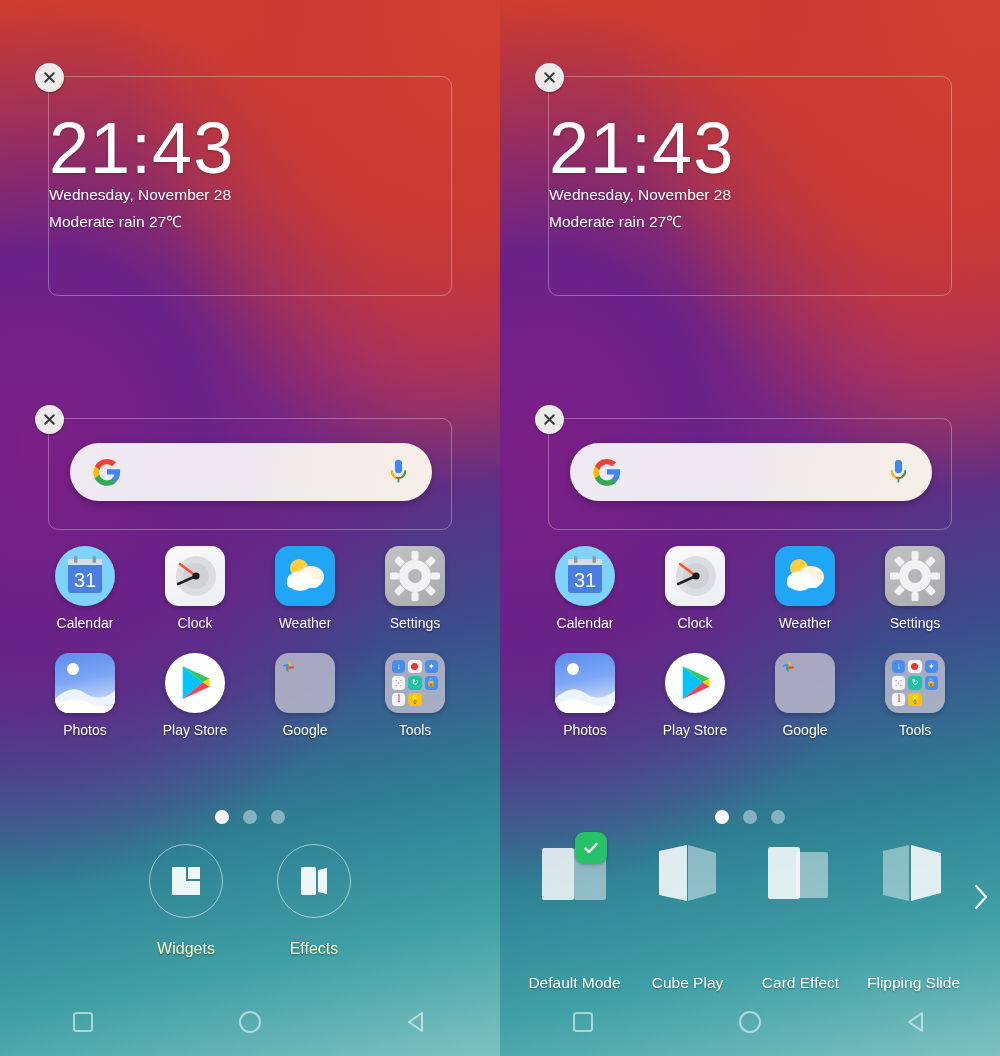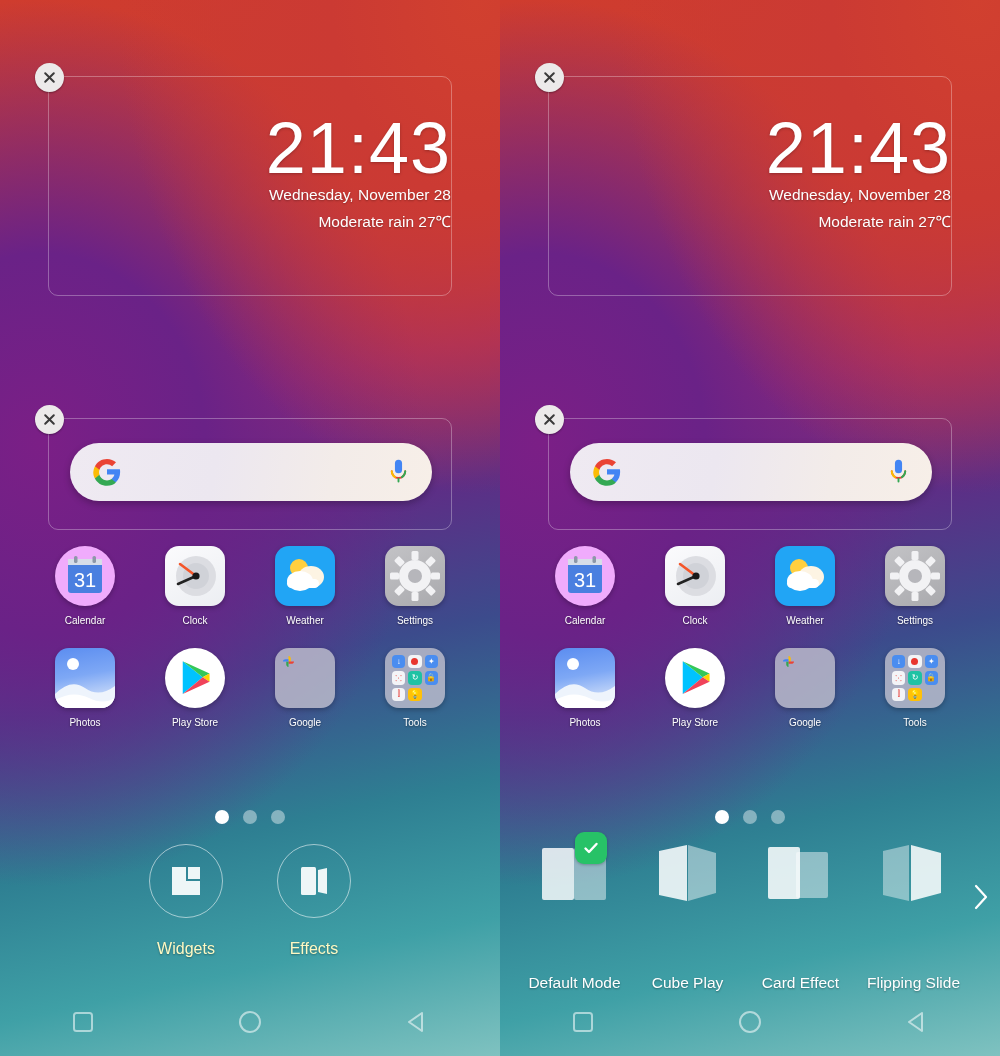--- a/index.html
+++ b/index.html
@@ -13,42 +13,42 @@
        linear-gradient(168deg,#cf3c2e 0%,#c73b35 22%,#9b2c72 38%,#5d2e86 50%,#3c4b8c 62%,#2e7f92 76%,#3fa0a6 88%,#7fc2c0 100%);
   }
 
   
   .card{position:absolute;border:1px solid rgba(255,255,255,.30);border-radius:10px;box-sizing:border-box;}
   .clock-card{left:48px;top:76px;width:404px;height:220px;}
   .search-card{left:48px;top:418px;width:404px;height:112px;}
   .closebtn{position:absolute;left:-14px;top:-14px;width:29px;height:29px;border-radius:50%;
      background:#eceaea;box-shadow:0 1px 2px rgba(0,0,0,.35);display:flex;align-items:center;justify-content:center;}
   .closebtn svg{display:block;}
-  .clock-inner{position:absolute;left:0;right:0;top:34px;text-align:right;color:#fff;}
+  .clock-inner{position:absolute;left:0;right:0;top:34px;text-align:left;color:#fff;}
   .clock-time{font-size:72px;font-weight:300;letter-spacing:1px;line-height:1.04;
      text-shadow:0 1px 3px rgba(0,0,0,.25);font-family:"Liberation Sans",sans-serif;}
   .clock-date{font-size:15.5px;font-weight:400;text-shadow:0 1px 2px rgba(0,0,0,.3);}
   .clock-weather{font-size:15.5px;font-weight:400;margin-top:6px;text-shadow:0 1px 2px rgba(0,0,0,.3);}
 
   
   .pill{position:absolute;left:21px;top:24px;width:362px;height:58px;border-radius:29px;
      background:linear-gradient(100deg,#efeaf2 0%,#ece7f0 40%,#f3ece9 72%,#f7efe8 100%);
      box-shadow:0 3px 7px rgba(0,0,0,.25);display:flex;align-items:center;}
   .g-logo{margin-left:22px;width:30px;height:30px;}
   .mic{margin-left:auto;margin-right:24px;width:19px;height:27px;}
 
   
   .grid{position:absolute;left:48px;top:546px;width:404px;}
   .row{display:flex;justify-content:space-between;margin-bottom:22px;}
   .app{width:74px;display:flex;flex-direction:column;align-items:center;}
   .appicon{width:60px;height:60px;border-radius:14px;position:relative;overflow:hidden;
      box-shadow:0 2px 5px rgba(0,0,0,.25);}
-  .applabel{margin-top:9px;font-size:10px;color:#fff;text-shadow:0 1px 2px rgba(0,0,0,.45);white-space:nowrap;}
-
-  .ic-calendar{background:#f0abfc;border-radius:50%;display:flex;align-items:center;justify-content:flex-start;}
+  .applabel{margin-top:9px;font-size:14px;color:#fff;text-shadow:0 1px 2px rgba(0,0,0,.45);white-space:nowrap;}
+
+  .ic-calendar{background:#7dd3fc;border-radius:50%;display:flex;align-items:center;justify-content:flex-start;}
   .ic-clock{background:linear-gradient(150deg,#fbfbfd,#eceef2);}
   .ic-weather{background:#21a5f5;}
   .ic-settings{background:linear-gradient(150deg,#c3c3c6,#a9a9ad);}
   .ic-photos{background:linear-gradient(170deg,#5b8df0 0%,#7ea8f5 45%,#eef3fb 100%);}
   .ic-play{background:#fff;border-radius:50%;display:flex;align-items:center;justify-content:center;}
   .ic-folder{background:rgba(190,190,205,.82);}
   .folder-grid{position:absolute;inset:7px;display:grid;grid-template-columns:repeat(3,1fr);
      grid-template-rows:repeat(3,1fr);gap:3px;}
   .fi{border-radius:4px;display:flex;align-items:center;justify-content:center;font-size:8px;color:#fff;}
 

